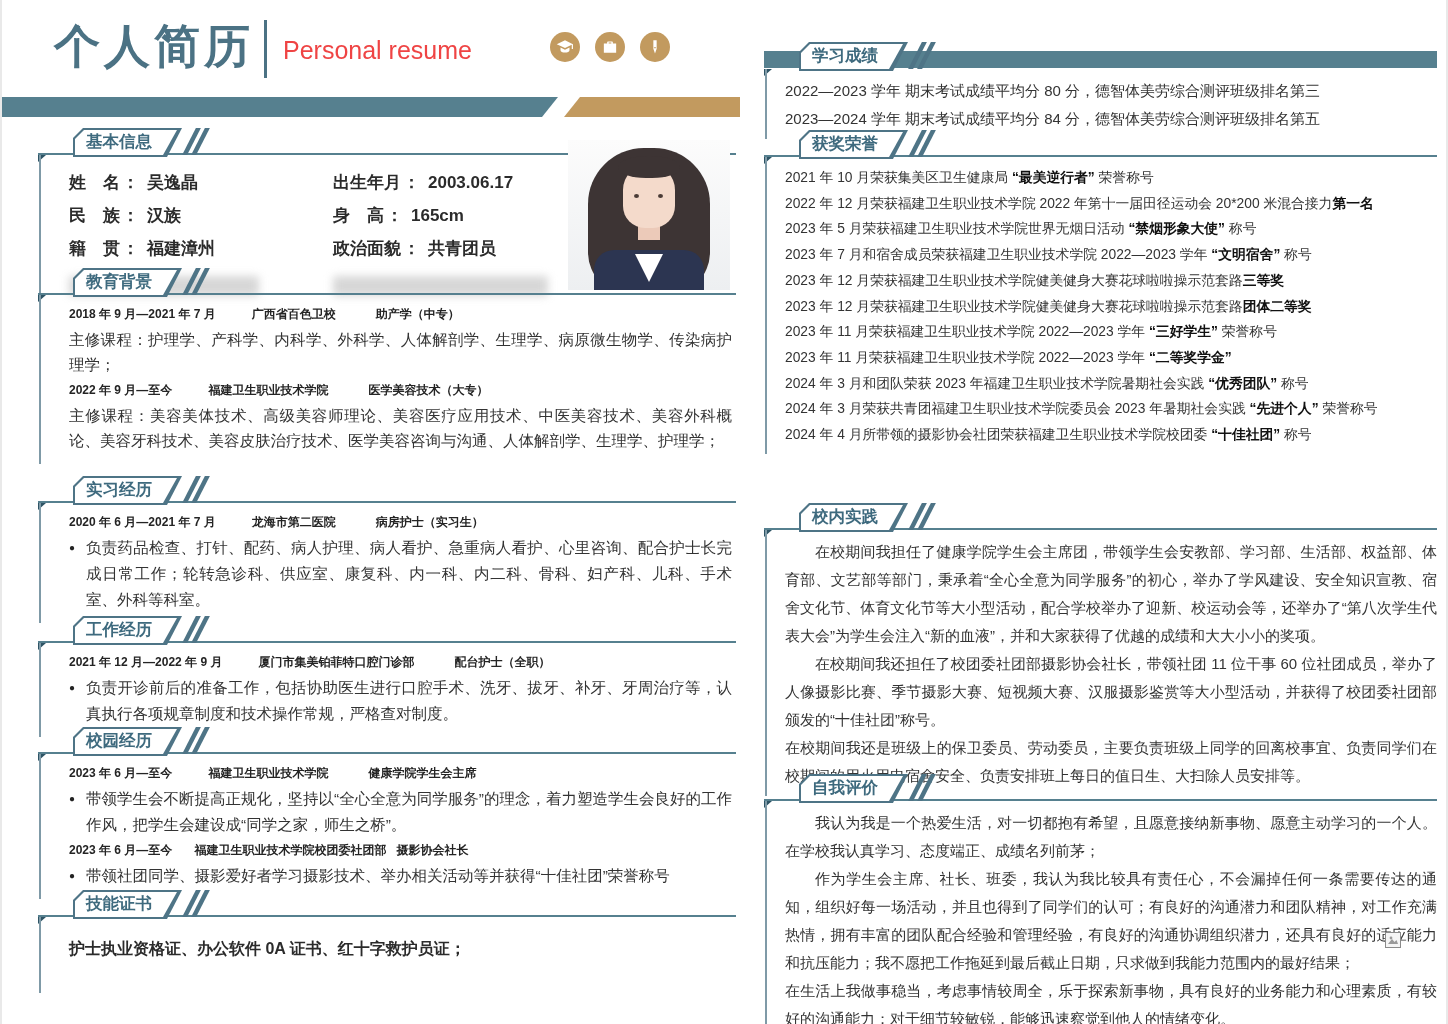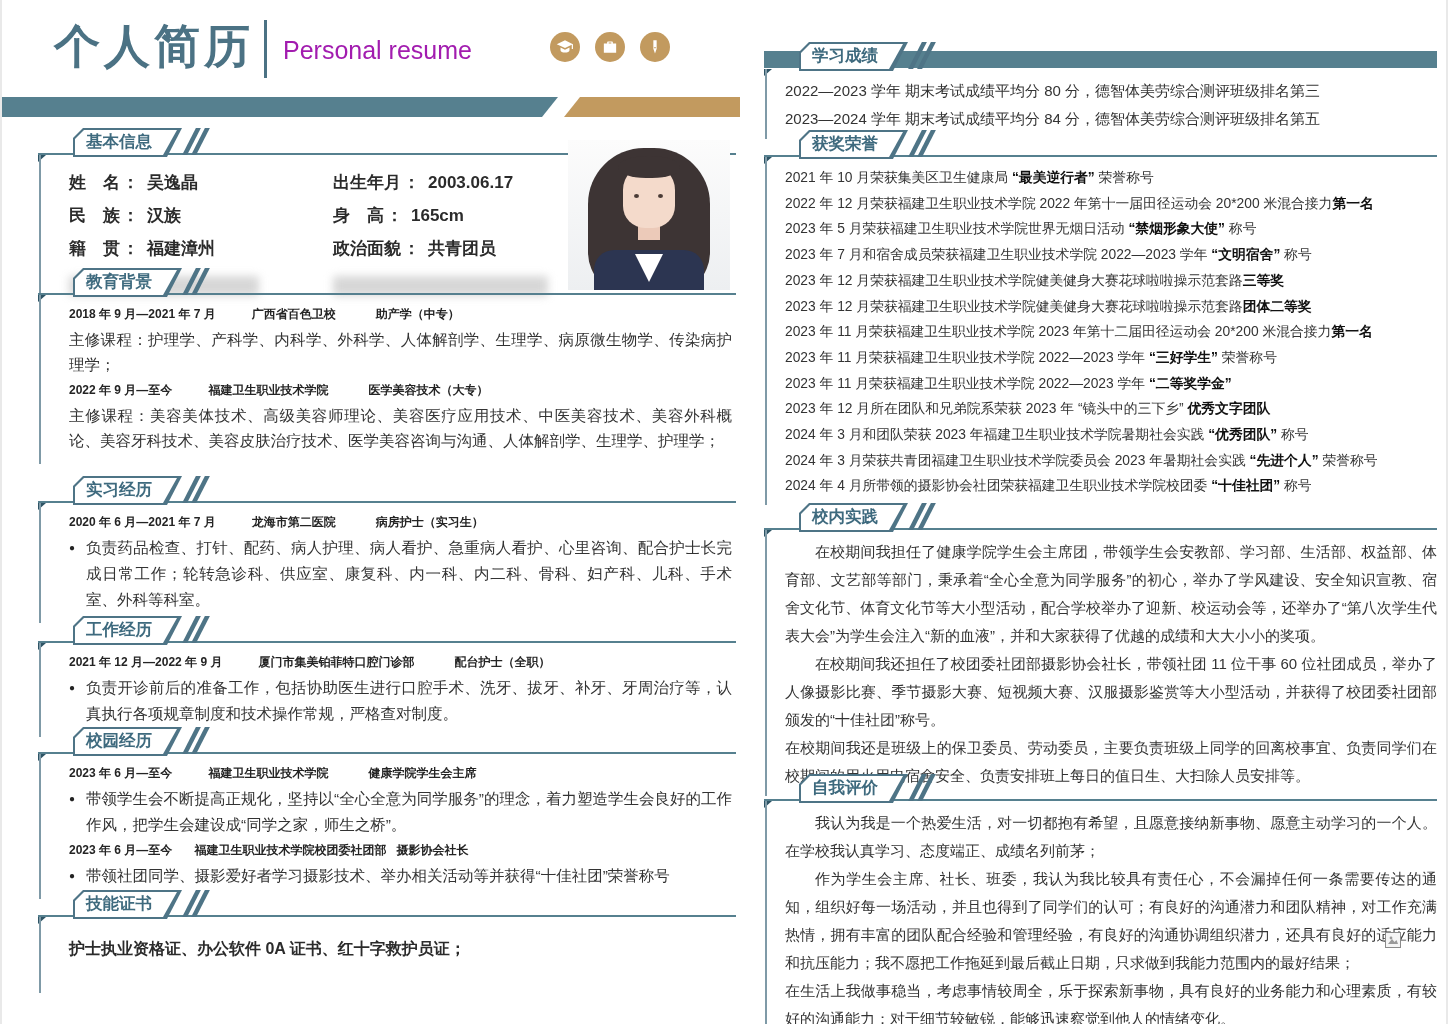--- a/index.html
+++ b/index.html
@@ -6,21 +6,21 @@
   .page {
     position:relative; width:1444px; height:1024px; margin:0 auto;
     background:#ffffff; overflow:hidden;
     font-family:"Liberation Sans", sans-serif; color:#333;
   }
 
   
   .hdr { position:absolute; left:52px; top:16px; width:684px; display:flex; align-items:center; }
   .hdr-cn { font-size:46px; font-weight:700; color:#4b7284; letter-spacing:4px; }
   .hdr-div { width:3px; height:58px; background:#4b7284; margin:4px 16px 0 10px; }
-  .hdr-en { font-size:25px; color:#a21caf; margin-top:6px; }
+  .hdr-en { font-size:25px; color:#ef4444; margin-top:6px; }
   .hdr-icons { margin-left:auto; display:flex; gap:15px; padding-right:68px; }
   .icon-circle { width:30px; height:30px; border-radius:50%; background:#c29a5f; display:flex; align-items:center; justify-content:center; }
   .icon-circle svg { width:18px; height:18px; display:block; }
 
   
   .band-teal { position:absolute; left:0; top:97px; width:556px; height:20px; background:#56808f;
     clip-path:polygon(0 0,100% 0,calc(100% - 16px) 100%,0 100%); }
   .band-gold { position:absolute; left:562px; top:97px; width:176px; height:20px; background:#c29a5f;
     clip-path:polygon(16px 0,100% 0,100% 100%,0 100%); }
 
@@ -225,24 +225,22 @@
     <div class="sec-head">
       <span class="sec-tag"><span class="tbg"></span><span class="tbg2"></span><span class="tag-label">获奖荣誉</span><span class="sl sl1"></span><span class="sl sl2"></span></span>
     </div>
     <div class="sec-body">
       <div class="award-line"><span>2021 年 10 月荣获集美区卫生健康局 </span><strong>“最美逆行者”</strong><span> 荣誉称号</span></div>
       <div class="award-line"><span>2022 年 12 月荣获福建卫生职业技术学院 2022 年第十一届田径运动会 20*200 米混合接力</span><strong>第一名</strong><span></span></div>
       <div class="award-line"><span>2023 年 5 月荣获福建卫生职业技术学院世界无烟日活动 </span><strong>“禁烟形象大使”</strong><span> 称号</span></div>
       <div class="award-line"><span>2023 年 7 月和宿舍成员荣获福建卫生职业技术学院 2022—2023 学年 </span><strong>“文明宿舍”</strong><span> 称号</span></div>
       <div class="award-line"><span>2023 年 12 月荣获福建卫生职业技术学院健美健身大赛花球啦啦操示范套路</span><strong>三等奖</strong><span></span></div>
       <div class="award-line"><span>2023 年 12 月荣获福建卫生职业技术学院健美健身大赛花球啦啦操示范套路</span><strong>团体二等奖</strong><span></span></div>
-      <div class="award-line"><span>2023 年 11 月荣获福建卫生职业技术学院 2023 年第十二届田径运动会 20*200 米混合接力</span><strong>第一名</strong><span></span></div>
       <div class="award-line"><span>2023 年 11 月荣获福建卫生职业技术学院 2022—2023 学年 </span><strong>“三好学生”</strong><span> 荣誉称号</span></div>
       <div class="award-line"><span>2023 年 11 月荣获福建卫生职业技术学院 2022—2023 学年 </span><strong>“二等奖学金”</strong><span></span></div>
-      <div class="award-line"><span>2023 年 12 月所在团队和兄弟院系荣获 2023 年 “镜头中的三下乡” </span><strong>优秀文字团队</strong><span></span></div>
       <div class="award-line"><span>2024 年 3 月和团队荣获 2023 年福建卫生职业技术学院暑期社会实践 </span><strong>“优秀团队”</strong><span> 称号</span></div>
       <div class="award-line"><span>2024 年 3 月荣获共青团福建卫生职业技术学院委员会 2023 年暑期社会实践 </span><strong>“先进个人”</strong><span> 荣誉称号</span></div>
       <div class="award-line"><span>2024 年 4 月所带领的摄影协会社团荣获福建卫生职业技术学院校团委 </span><strong>“十佳社团”</strong><span> 称号</span></div>
     </div>
   </div>
 
   <div class="rsec" style="top:503px">
     <div class="sec-head">
       <span class="sec-tag"><span class="tbg"></span><span class="tbg2"></span><span class="tag-label">校内实践</span><span class="sl sl1"></span><span class="sl sl2"></span></span>
     </div>

